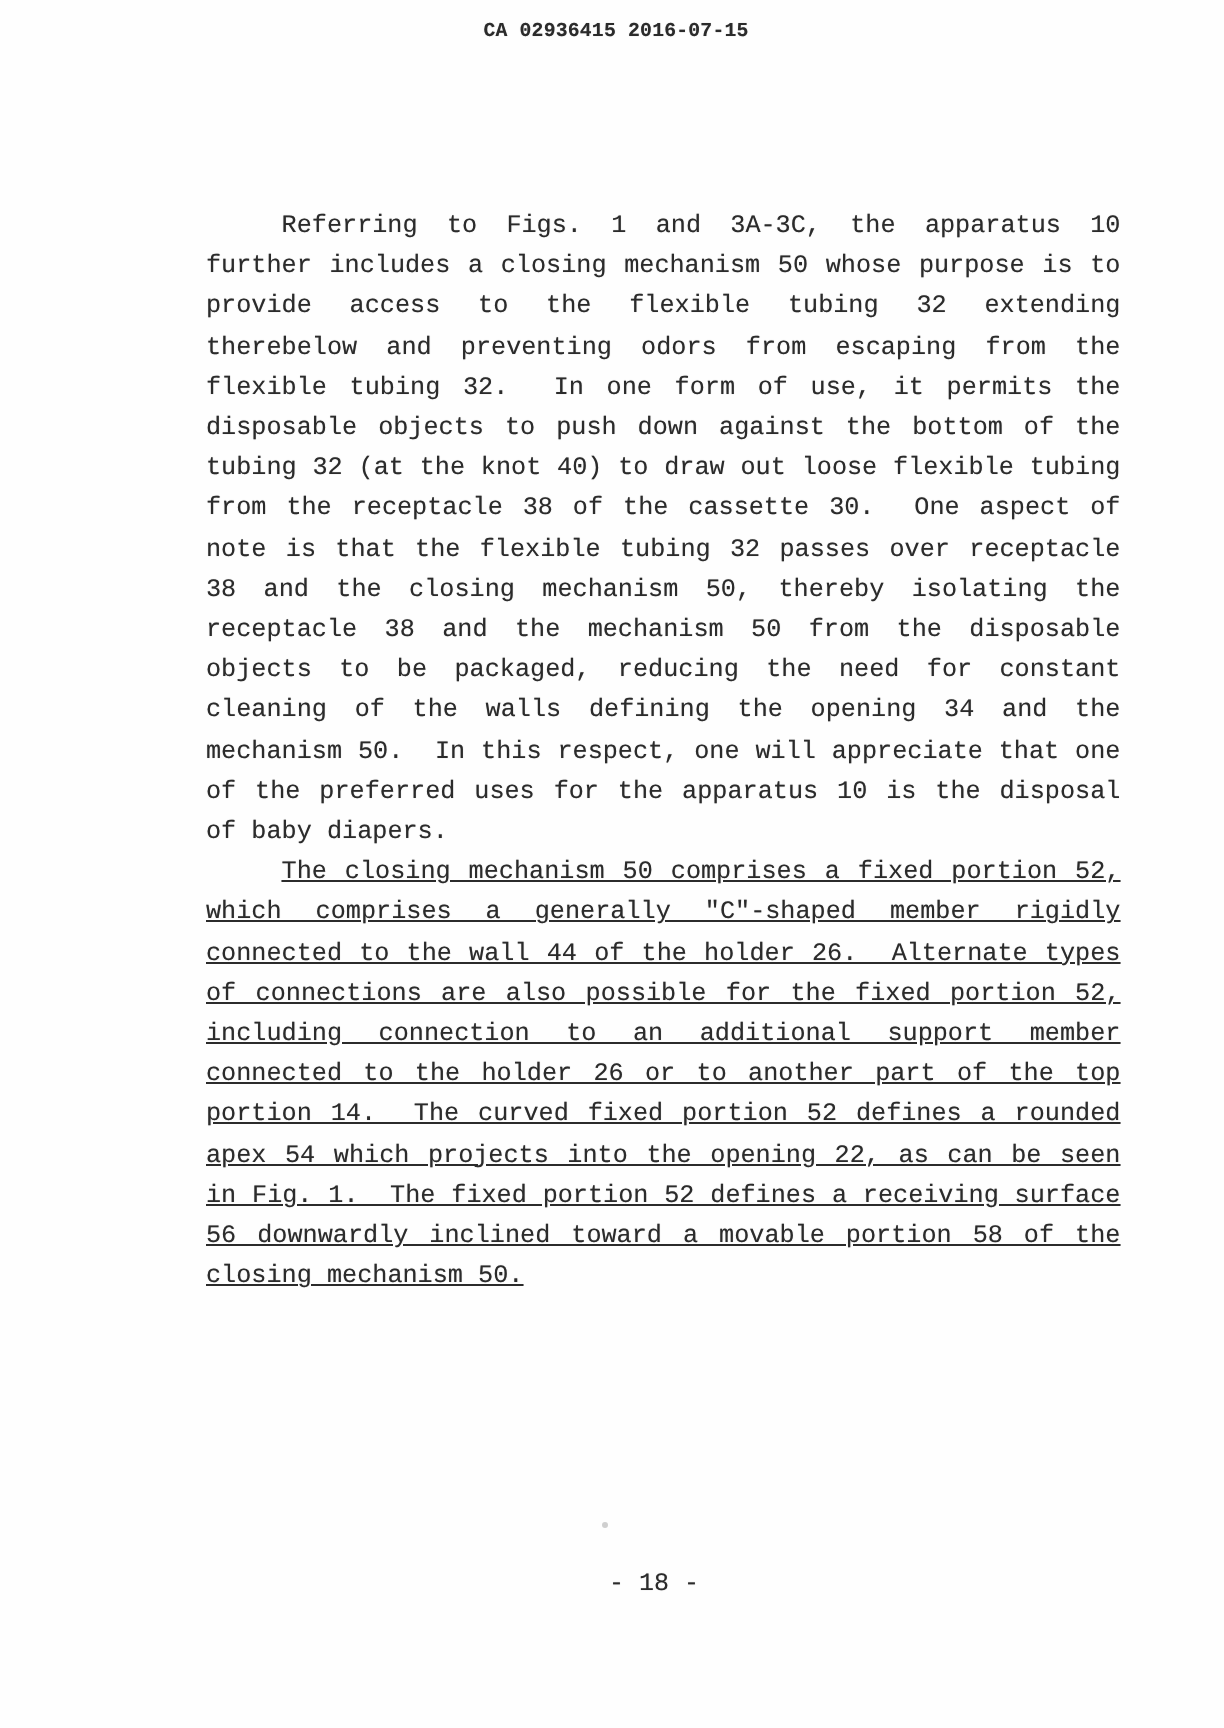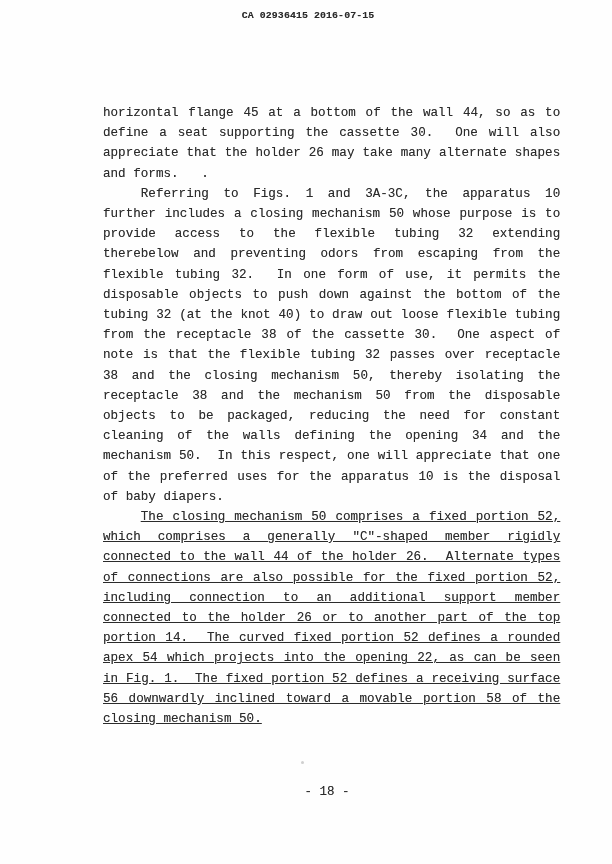--- a/index.html
+++ b/index.html
@@ -65,21 +65,20 @@
   }
 </style>
 </head>
 <body>
 
 <div class="page">
 
   <div class="doc-header">CA 02936415 2016-07-15</div>
 
   <div class="doc-body">
-    <p class="para-1">horizontal flange 45 at a bottom of the wall 44, so as to define a seat supporting the cassette 30.&nbsp; One will also appreciate that the holder 26 may take many alternate shapes and forms.&nbsp;&nbsp; .</p>
     <p class="para-2">Referring to Figs. 1 and 3A-3C, the apparatus 10 further includes a closing mechanism 50 whose purpose is to provide access to the flexible tubing 32 extending therebelow and preventing odors from escaping from the flexible tubing 32.&nbsp; In one form of use, it permits the disposable objects to push down against the bottom of the tubing 32 (at the knot 40) to draw out loose flexible tubing from the receptacle 38 of the cassette 30.&nbsp; One aspect of note is that the flexible tubing 32 passes over receptacle 38 and the closing mechanism 50, thereby isolating the receptacle 38 and the mechanism 50 from the disposable objects to be packaged, reducing the need for constant cleaning of the walls defining the opening 34 and the mechanism 50.&nbsp; In this respect, one will appreciate that one of the preferred uses for the apparatus 10 is the disposal of baby diapers.</p>
     <p class="para-3">The closing mechanism 50 comprises a fixed portion 52, which comprises a generally "C"-shaped member rigidly connected to the wall 44 of the holder 26.&nbsp; Alternate types of connections are also possible for the fixed portion 52, including connection to an additional support member connected to the holder 26 or to another part of the top portion 14.&nbsp; The curved fixed portion 52 defines a rounded apex 54 which projects into the opening 22, as can be seen in Fig. 1.&nbsp; The fixed portion 52 defines a receiving surface 56 downwardly inclined toward a movable portion 58 of the closing mechanism 50.</p>
   </div>
 
   <div class="scan-speck"></div>
 
   <div class="page-footer">- 18 -</div>
 
 </div>
 

